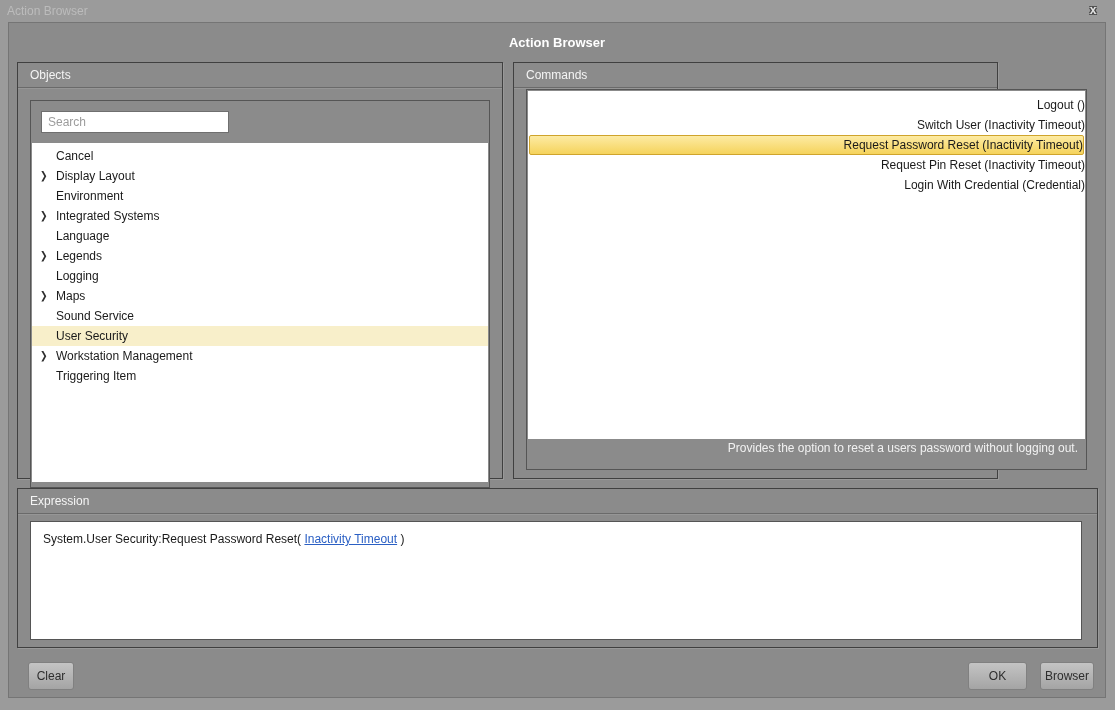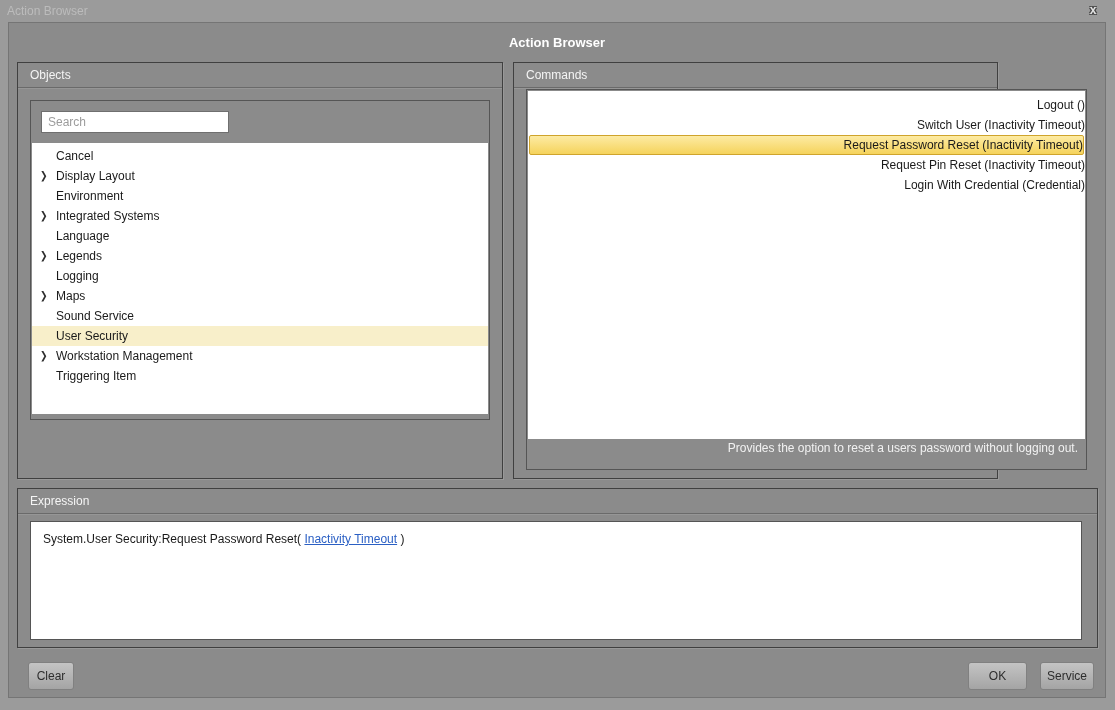--- a/index.html
+++ b/index.html
@@ -57,21 +57,21 @@
   #gb-commands { left:504px; top:39px;  width:485px;  height:417px; }
   #gb-expression { left:8px; top:465px; width:1081px; height:160px; }
 
   
   .inner-panel {
     position:absolute;
     border:1px solid #555555;
     box-sizing:border-box;
     background: var(--dialog-bg, #8b8b8b);
   }
-  #objects-inner { left:12px; top:37px; width:460px; height:320px; }
+  #objects-inner { left:12px; top:37px; width:460px; height:388px; }
   .search-input {
     position:absolute; left:10px; top:10px; width:188px; height:22px;
     box-sizing:border-box;
     border:1px solid #6f6f6f; background:#ffffff;
     font-family: "Liberation Sans", sans-serif; font-size:12px;
     padding:0 6px; color:#222; outline:none;
   }
   .search-input::placeholder { color:#9c9c9c; }
   .tree-list {
     position:absolute; left:1px; right:1px; top:42px; bottom:5px;
@@ -219,16 +219,16 @@
 
     <div class="groupbox" id="gb-expression">
       <div class="gb-header">Expression</div>
       <div class="expr-box">
         <span>System.User Security:Request Password Reset( </span><span class="expr-link">Inactivity Timeout</span><span> )</span>
       </div>
     </div>
 
     <div class="btn" id="btn-clear">Clear</div>
     <div class="btn" id="btn-ok">OK</div>
-    <div class="btn" id="btn-cancel">Service</div>
+    <div class="btn" id="btn-cancel">Browser</div>
   </div>
 
 </div>
 
 </body></html>

